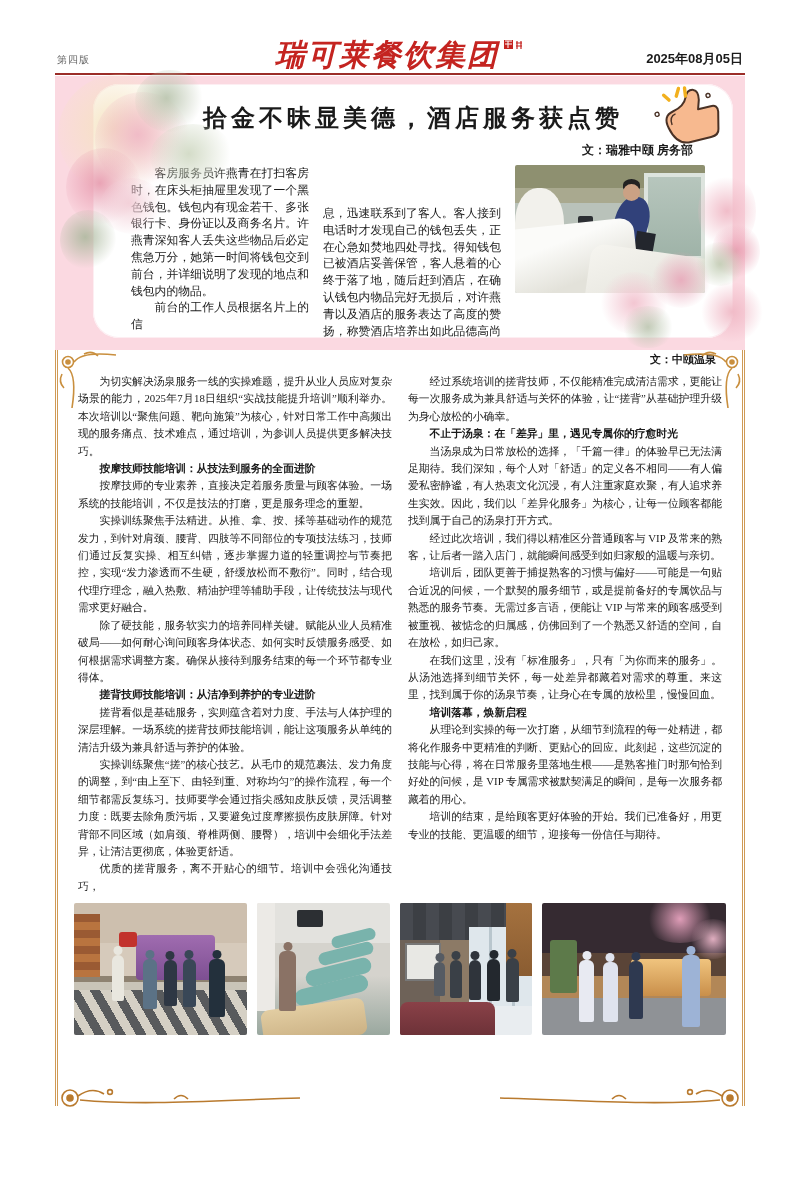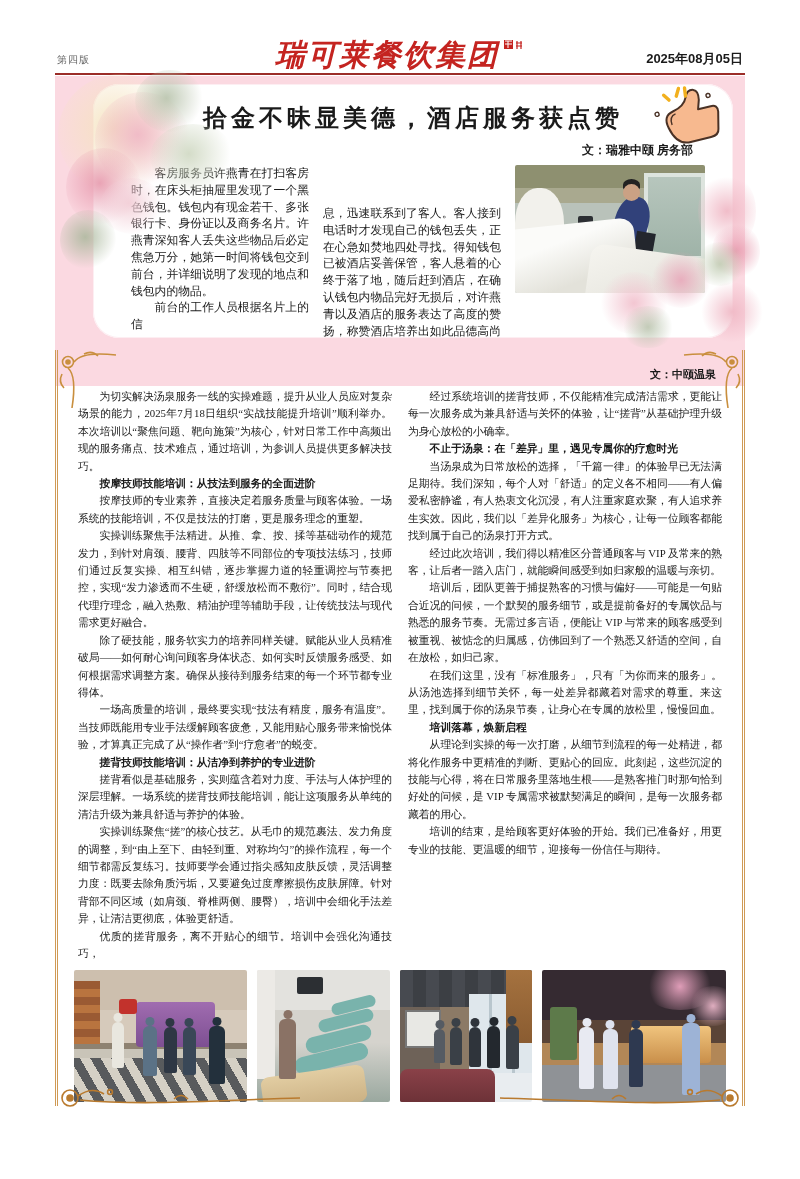--- a/index.html
+++ b/index.html
@@ -9,21 +9,21 @@
   
   .edition{position:absolute;left:57px;top:53px;font-size:10px;color:#666;letter-spacing:1px;}
   .masthead{position:absolute;left:0;right:0;top:34px;text-align:center;color:#c42420;
             font-size:30px;font-weight:bold;font-style:italic;letter-spacing:2px;line-height:34px;}
   .masthead .seal{display:inline-block;vertical-align:4px;margin-left:4px;}
   .date{position:absolute;right:57px;top:50px;font-size:13px;font-weight:bold;
         font-family:"Liberation Sans",sans-serif;}
   .header-rule{position:absolute;left:55px;right:55px;top:73px;height:2px;background:#9b2d28;}
 
   
-  .pink-band{position:absolute;left:55px;right:55px;top:76px;height:310px;background:#fbd9e1;}
+  .pink-band{position:absolute;left:55px;right:55px;top:76px;height:274px;background:#fbd9e1;}
   .card1{position:absolute;left:38px;top:8px;width:640px;height:254px;background:#fff;
          border-radius:26px;overflow:hidden;box-shadow:0 0 0 1px #fdeef2 inset;}
   .a1-title{margin-top:18px;text-align:center;font-size:24px;font-weight:bold;letter-spacing:4px;}
   .a1-byline{margin-top:8px;padding-right:40px;text-align:right;font-size:12px;font-weight:bold;}
   .a1-body{display:flex;gap:14px;padding:6px 22px 0 38px;}
   .a1col{width:178px;font-size:11.8px;line-height:16.8px;text-align:justify;}
   .a1col p{margin:0;text-indent:2em;}
   .a1col p.noind{text-indent:0;margin-top:40px;}
   .thumbs{position:absolute;right:12px;top:2px;width:74px;height:66px;}
 
@@ -48,21 +48,21 @@
   
   .art2{position:absolute;left:55px;right:55px;top:350px;height:756px;
         border-left:3px double #cf9a55;border-right:3px double #cf9a55;}
   .corner{position:absolute;width:64px;height:64px;pointer-events:none;}
   .c-tl{left:-4px;top:-4px;}
   .c-tr{right:-4px;top:-4px;transform:scaleX(-1);}
   .orn-b{position:absolute;bottom:-6px;width:250px;height:32px;pointer-events:none;}
   .o-bl{left:-4px;}
   .o-br{right:-4px;transform:scaleX(-1);}
   .art2-title{margin-top:16px;text-align:center;color:#d8281e;font-size:23px;font-weight:bold;letter-spacing:2px;}
-  .art2-byline{margin-top:17px;padding-right:26px;text-align:right;font-size:11px;font-weight:bold;}
+  .art2-byline{margin-top:2px;padding-right:26px;text-align:right;font-size:11px;font-weight:bold;}
   .art2-cols{display:flex;gap:16px;padding:6px 20px 0 20px;}
   .col{flex:1;font-size:10.8px;line-height:17.4px;text-align:justify;}
   .col p{margin:0;text-indent:2em;}
   .col p.h{font-weight:bold;font-family:"Liberation Sans","DejaVu Sans",sans-serif;}
   .col p.noind{text-indent:0;}
 
   
   .photos{display:flex;gap:10px;padding:0 16px;margin-top:8px;height:132px;}
   .fig{position:absolute;border-radius:6px 6px 2px 2px;}
   .fig::after{content:"";position:absolute;top:-9px;left:50%;transform:translateX(-50%);
@@ -190,21 +190,20 @@
 
     <div class="art2-byline">文：中颐温泉</div>
 
     <div class="art2-cols">
       <div class="col">
         <p>为切实解决汤泉服务一线的实操难题，提升从业人员应对复杂场景的能力，2025年7月18日组织“实战技能提升培训”顺利举办。本次培训以“聚焦问题、靶向施策”为核心，针对日常工作中高频出现的服务痛点、技术难点，通过培训，为参训人员提供更多解决技巧。</p>
         <p class="h">按摩技师技能培训：从技法到服务的全面进阶</p>
         <p>按摩技师的专业素养，直接决定着服务质量与顾客体验。一场系统的技能培训，不仅是技法的打磨，更是服务理念的重塑。</p>
         <p>实操训练聚焦手法精进。从推、拿、按、揉等基础动作的规范发力，到针对肩颈、腰背、四肢等不同部位的专项技法练习，技师们通过反复实操、相互纠错，逐步掌握力道的轻重调控与节奏把控，实现“发力渗透而不生硬，舒缓放松而不敷衍”。同时，结合现代理疗理念，融入热敷、精油护理等辅助手段，让传统技法与现代需求更好融合。</p>
         <p>除了硬技能，服务软实力的培养同样关键。赋能从业人员精准破局——如何耐心询问顾客身体状态、如何实时反馈服务感受、如何根据需求调整方案。确保从接待到服务结束的每一个环节都专业得体。</p>
-        <p>一场高质量的培训，最终要实现“技法有精度，服务有温度”。当技师既能用专业手法缓解顾客疲惫，又能用贴心服务带来愉悦体验，才算真正完成了从“操作者”到“疗愈者”的蜕变。</p>
         <p class="h">搓背技师技能培训：从洁净到养护的专业进阶</p>
         <p>搓背看似是基础服务，实则蕴含着对力度、手法与人体护理的深层理解。一场系统的搓背技师技能培训，能让这项服务从单纯的清洁升级为兼具舒适与养护的体验。</p>
         <p>实操训练聚焦“搓”的核心技艺。从毛巾的规范裹法、发力角度的调整，到“由上至下、由轻到重、对称均匀”的操作流程，每一个细节都需反复练习。技师要学会通过指尖感知皮肤反馈，灵活调整力度：既要去除角质污垢，又要避免过度摩擦损伤皮肤屏障。针对背部不同区域（如肩颈、脊椎两侧、腰臀），培训中会细化手法差异，让清洁更彻底，体验更舒适。</p>
         <p>优质的搓背服务，离不开贴心的细节。培训中会强化沟通技巧，</p>
       </div>
       <div class="col">
         <p>经过系统培训的搓背技师，不仅能精准完成清洁需求，更能让每一次服务成为兼具舒适与关怀的体验，让“搓背”从基础护理升级为身心放松的小确幸。</p>
         <p class="h">不止于汤泉：在「差异」里，遇见专属你的疗愈时光</p>
         <p>当汤泉成为日常放松的选择，「千篇一律」的体验早已无法满足期待。我们深知，每个人对「舒适」的定义各不相同——有人偏爱私密静谧，有人热衷文化沉浸，有人注重家庭欢聚，有人追求养生实效。因此，我们以「差异化服务」为核心，让每一位顾客都能找到属于自己的汤泉打开方式。</p>
         <p>经过此次培训，我们得以精准区分普通顾客与 VIP 及常来的熟客，让后者一踏入店门，就能瞬间感受到如归家般的温暖与亲切。</p>

